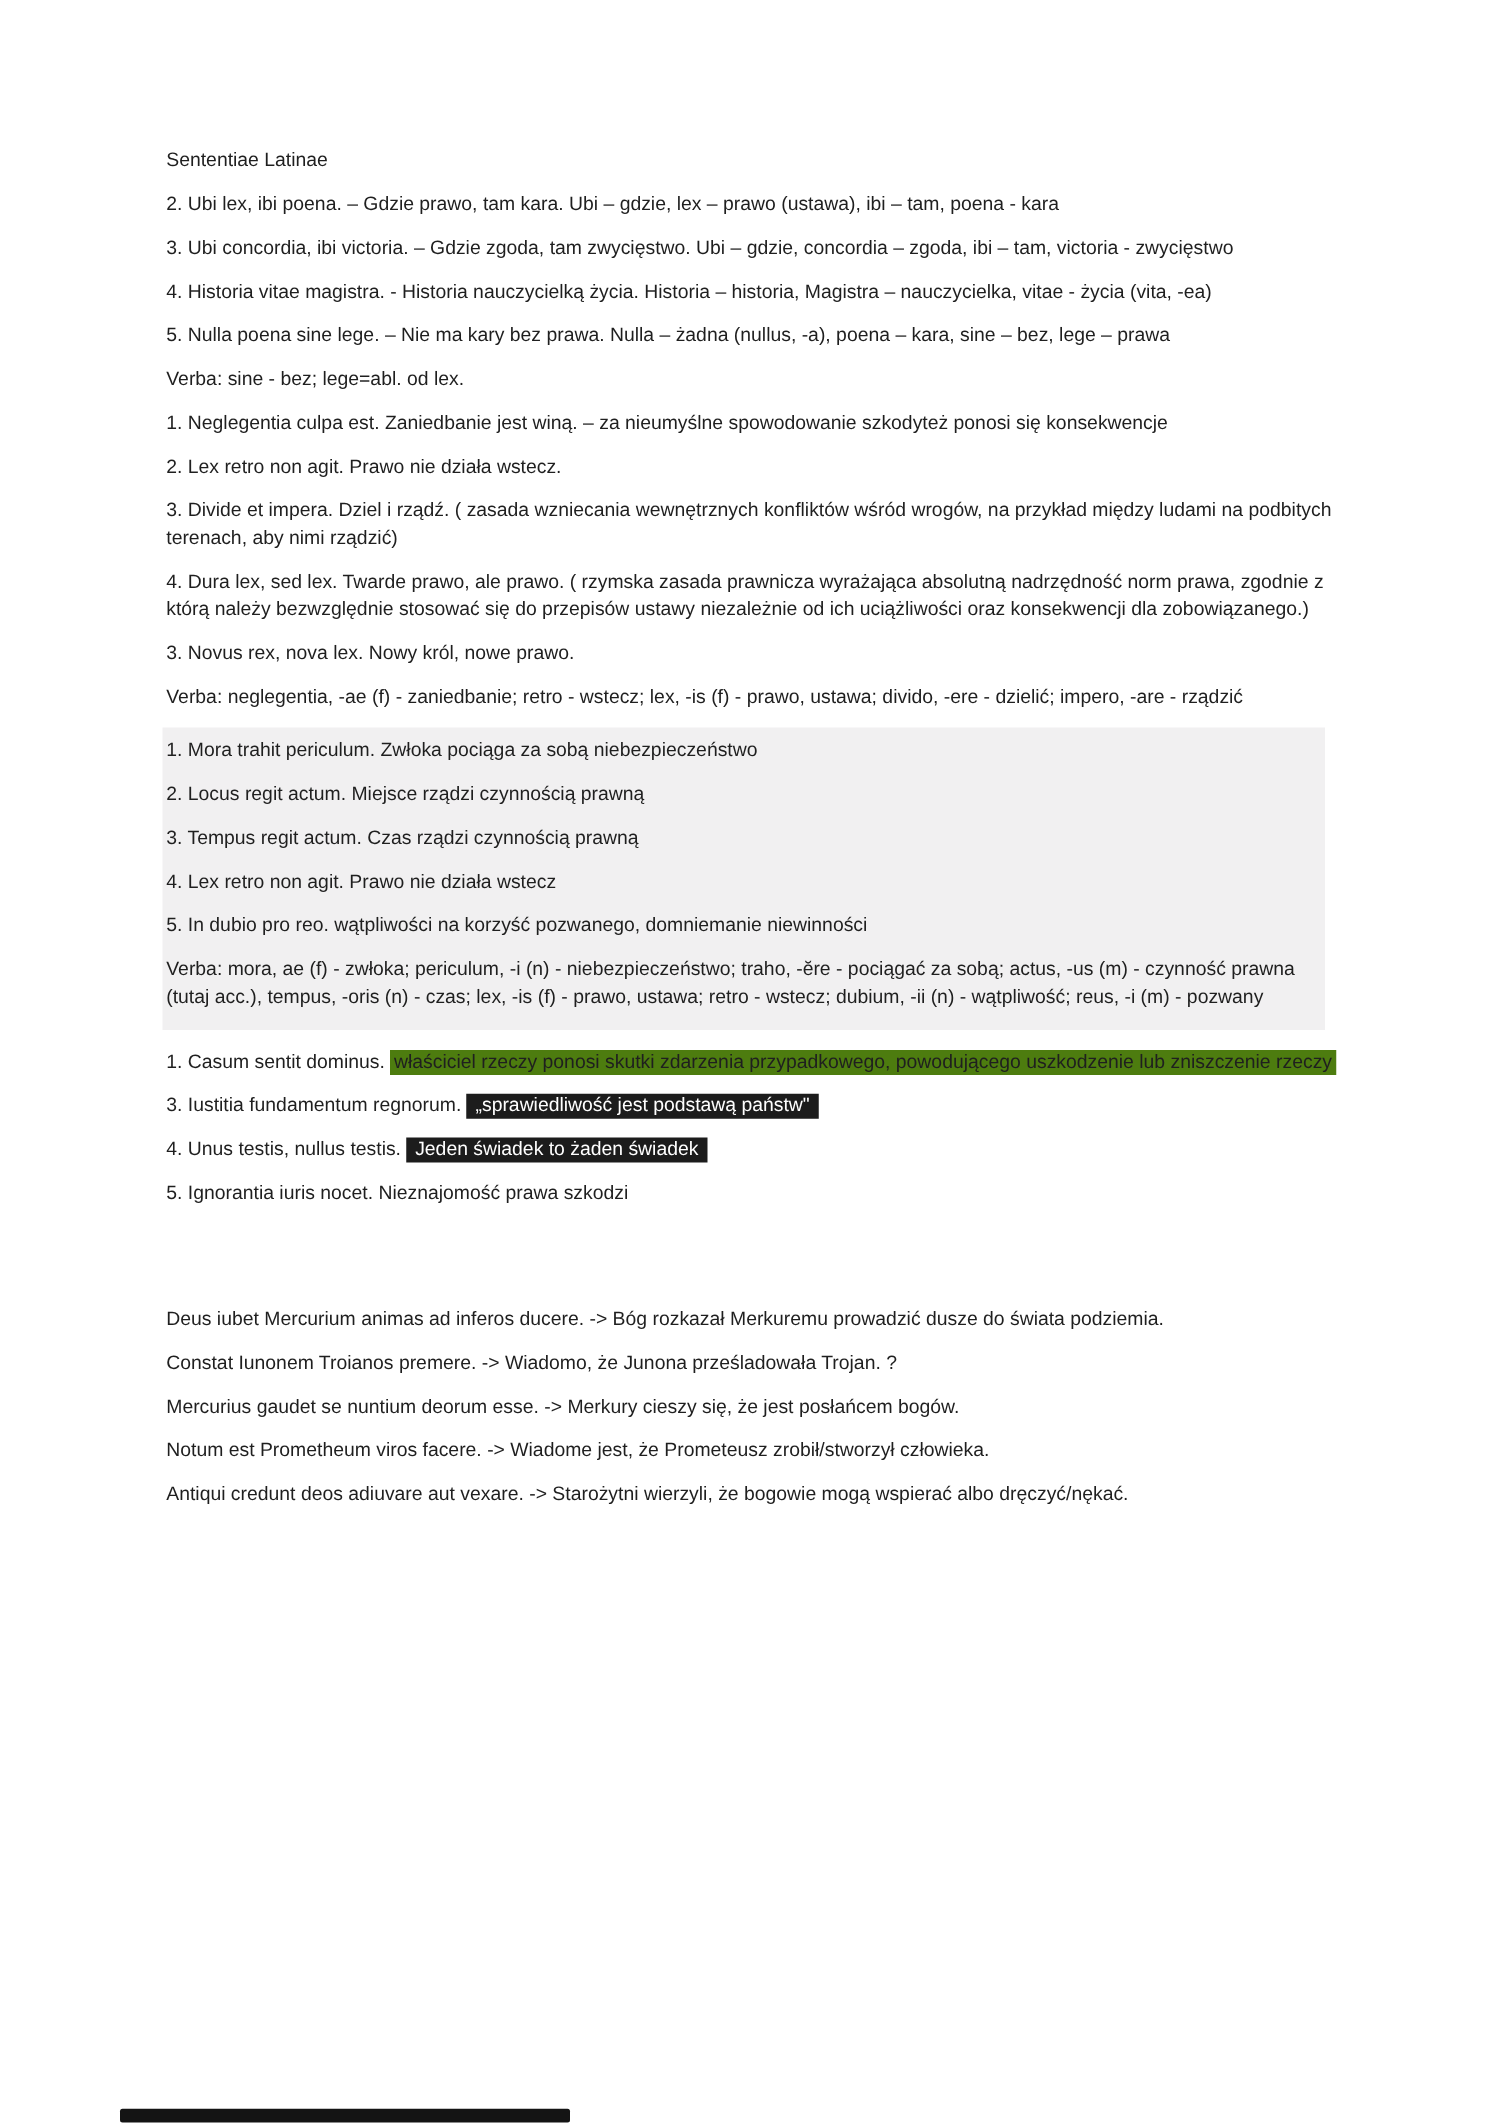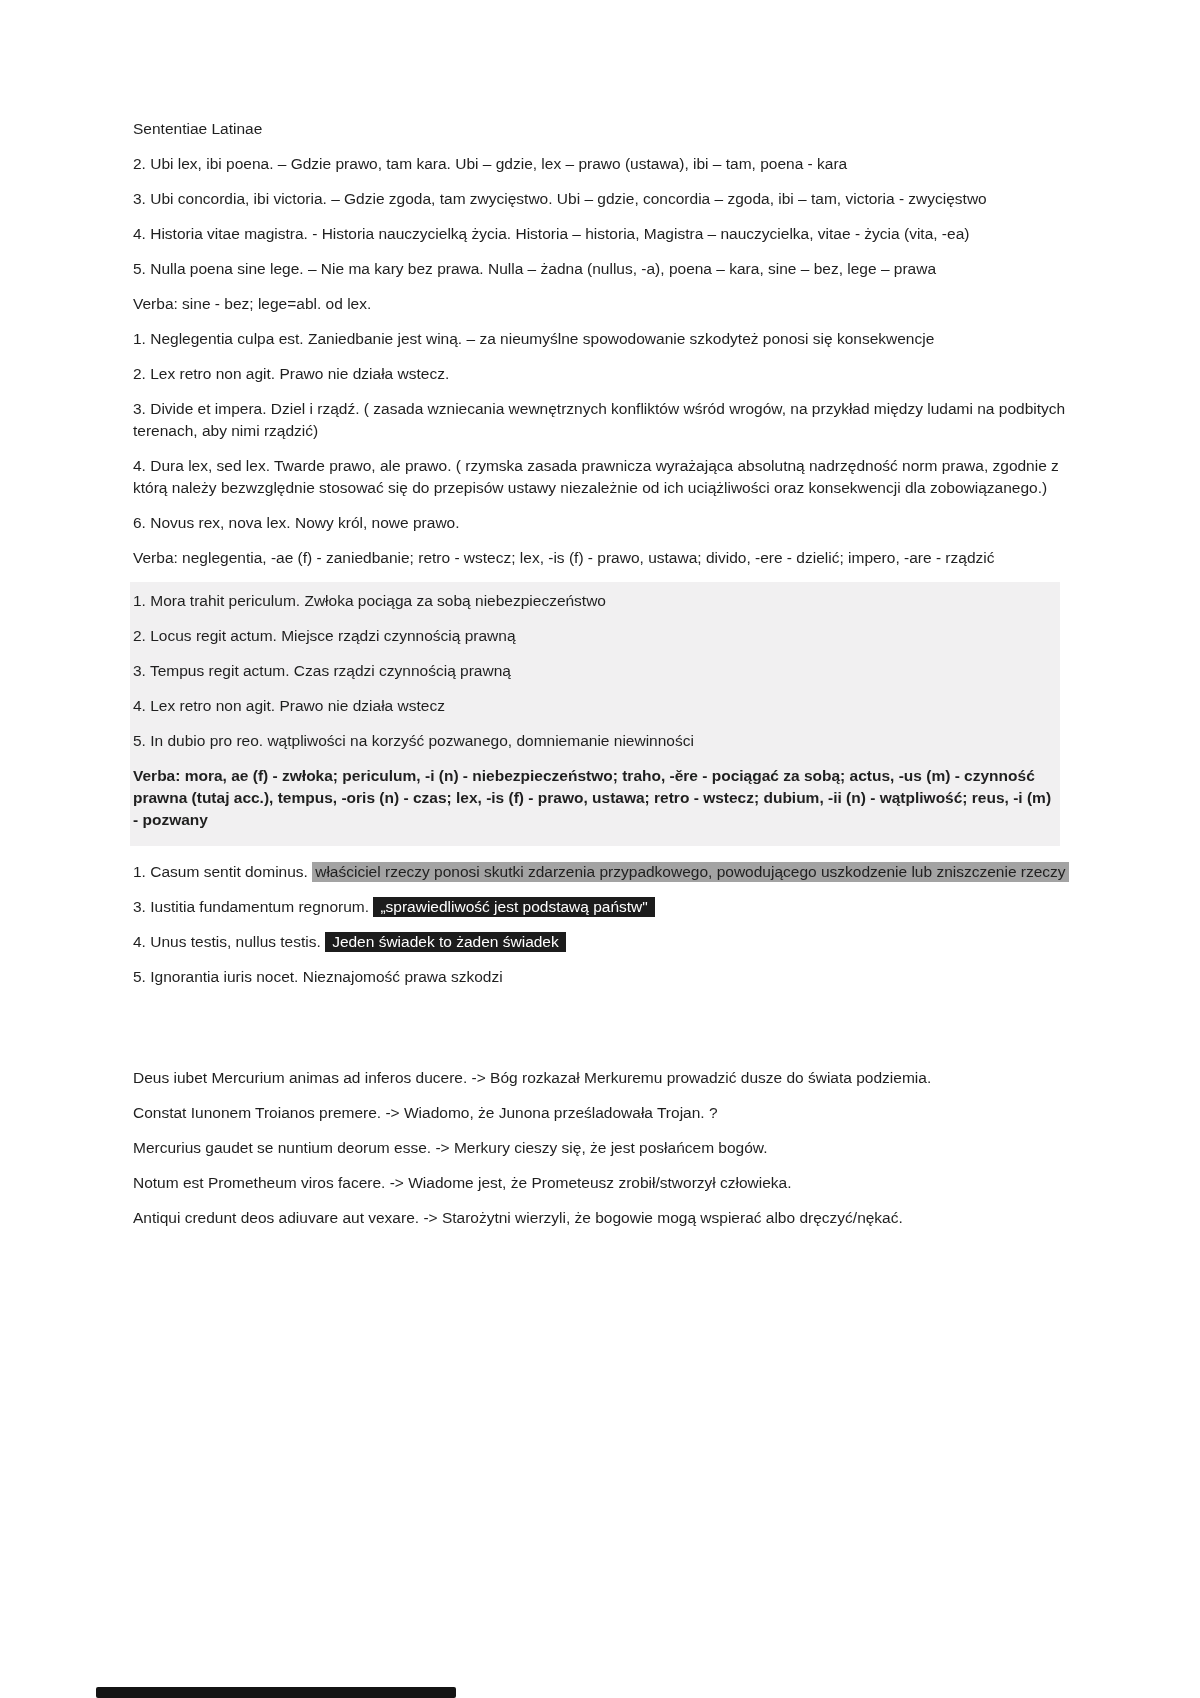--- a/index.html
+++ b/index.html
@@ -21,23 +21,23 @@
   .para { margin: 0 0 13px 0; }
   .title { margin: 0 0 13px 0; }
   .hl-block {
     background: #f1f0f1;
     margin: 0 0 15px -3px;
     width: 930px;
     padding: 8px 0 2px 3px;
     box-sizing: border-box;
   }
   .hl-block .para { margin-bottom: 13px; }
-  .bold { font-weight: bold; }
+  .bold { font-weight: normal; }
   .mark-gray {
-    background: #a3a3a3;
+    background: #4d7c0f;
     padding: 1px 3px 2px 3px;
   }
   .mark-dark {
     background: #1c1c1c;
     color: #ffffff;
     padding: 1px 7px 2px 7px;
   }
   .gap-large { height: 66px; }
   .footer-bar {
     position: absolute;
@@ -58,21 +58,21 @@
   <p class="para">3. Ubi concordia, ibi victoria. – Gdzie zgoda, tam zwycięstwo. Ubi – gdzie, concordia – zgoda, ibi – tam, victoria - zwycięstwo</p>
   <p class="para">4. Historia vitae magistra. - Historia nauczycielką życia. Historia – historia, Magistra – nauczycielka, vitae - życia (vita, -ea)</p>
   <p class="para">5. Nulla poena sine lege. – Nie ma kary bez prawa. Nulla – żadna (nullus, -a), poena – kara, sine – bez, lege – prawa</p>
 
   <p class="para">Verba: sine - bez; lege=abl. od lex.</p>
 
   <p class="para">1. Neglegentia culpa est. Zaniedbanie jest winą. – za nieumyślne spowodowanie szkodyteż ponosi się konsekwencje</p>
   <p class="para">2. Lex retro non agit. Prawo nie działa wstecz.</p>
   <p class="para">3. Divide et impera. Dziel i rządź. ( zasada wzniecania wewnętrznych konfliktów wśród wrogów, na przykład między ludami na podbitych terenach, aby nimi rządzić)</p>
   <p class="para">4. Dura lex, sed lex. Twarde prawo, ale prawo. ( rzymska zasada prawnicza wyrażająca absolutną nadrzędność norm prawa, zgodnie z którą należy bezwzględnie stosować się do przepisów ustawy niezależnie od ich uciążliwości oraz konsekwencji dla zobowiązanego.)</p>
-  <p class="para">6. Novus rex, nova lex. Nowy król, nowe prawo.</p>
+  <p class="para">3. Novus rex, nova lex. Nowy król, nowe prawo.</p>
 
   <p class="para">Verba: neglegentia, -ae (f) - zaniedbanie; retro - wstecz; lex, -is (f) - prawo, ustawa; divido, -ere - dzielić; impero, -are - rządzić</p>
 
   <div class="hl-block">
     <p class="para">1. Mora trahit periculum. Zwłoka pociąga za sobą niebezpieczeństwo</p>
     <p class="para">2. Locus regit actum. Miejsce rządzi czynnością prawną</p>
     <p class="para">3. Tempus regit actum. Czas rządzi czynnością prawną</p>
     <p class="para">4. Lex retro non agit. Prawo nie działa wstecz</p>
     <p class="para">5. In dubio pro reo. wątpliwości na korzyść pozwanego, domniemanie niewinności</p>
     <p class="para bold">Verba: mora, ae (f) - zwłoka; periculum, -i (n) - niebezpieczeństwo; traho, -ĕre - pociągać za sobą; actus, -us (m) - czynność prawna (tutaj acc.), tempus, -oris (n) - czas; lex, -is (f) - prawo, ustawa; retro - wstecz; dubium, -ii (n) - wątpliwość; reus, -i (m) - pozwany</p>

